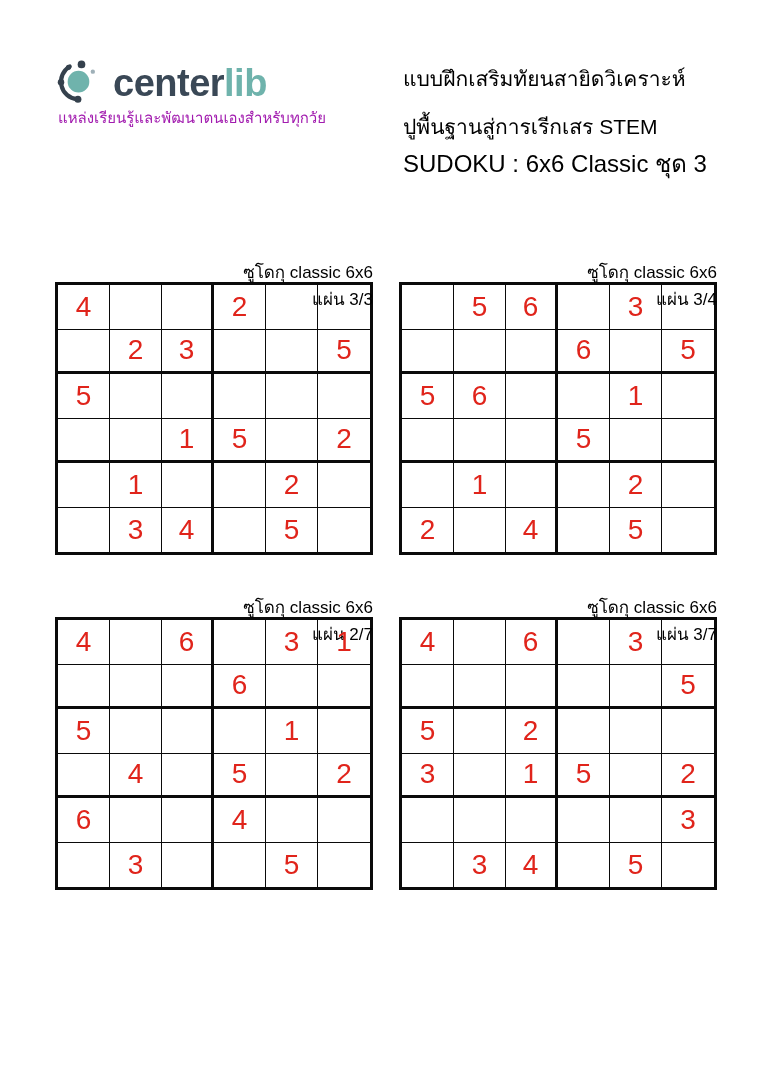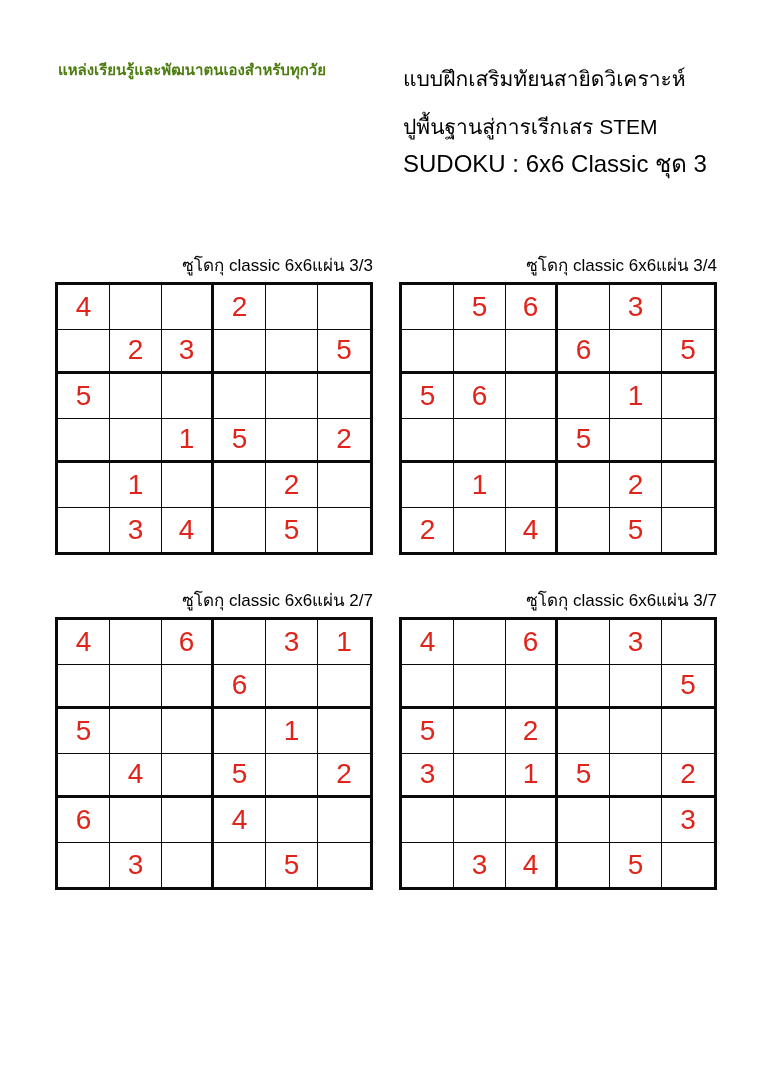--- a/index.html
+++ b/index.html
@@ -7,33 +7,33 @@
     position:relative;width:763px;height:1080px;background:#ffffff;
     font-family:"Liberation Sans","DejaVu Sans",sans-serif;overflow:hidden;
   }
   
   .logo{position:absolute;left:56px;top:52px;width:300px;}
   .logo-row{display:flex;align-items:center;gap:7px;}
   .logo-icon{width:50px;height:56px;flex:0 0 auto;}
   .logo-text{font-size:38px;font-weight:600;letter-spacing:-0.5px;line-height:1;padding-top:6px;}
   .logo-text .brand-a{color:#3a4856;}
   .logo-text .brand-b{color:#6fb3ac;}
-  .tagline{margin-top:8px;margin-left:2px;font-size:15px;font-weight:700;color:#4d7c0f;line-height:1.3;}
+  .tagline{margin-left:2px;font-size:15px;font-weight:400;color:#a21caf;line-height:1.3;}
   
   .header-block{position:absolute;left:403px;top:0;width:345px;color:#000;}
   .h-line{position:absolute;left:0;white-space:nowrap;}
   .h1{top:62px;font-size:21px;}
   .h2{top:110px;font-size:21px;}
   .h3{top:144px;font-size:24px;}
   
   .puzzle{position:absolute;width:318px;}
   #p0{left:55px;top:258px;} #p1{left:399px;top:258px;}
   #p2{left:55px;top:593px;} #p3{left:399px;top:593px;}
-  .phead{display:flex;justify-content:flex-end;align-items:flex-end;
-         font-size:17px;color:#000;height:20px;margin-bottom:4px;}
+  .phead{display:flex;justify-content:space-between;align-items:flex-end;
+         font-size:17px;color:#000;height:20px;margin-bottom:4px;flex-direction:column;}
   .sgrid{
     box-sizing:border-box;width:318px;height:273px;border:3px solid #0a0a0a;
     display:grid;grid-template-columns:repeat(6,1fr);grid-template-rows:repeat(6,1fr);
     background:#fff;
   }
   .cell{
     border-right:1.4px solid #0a0a0a;border-bottom:1.4px solid #0a0a0a;
     display:flex;align-items:center;justify-content:center;
     font-size:28px;color:#e0241b;line-height:1;
   }
@@ -41,20 +41,32 @@
   .cell:nth-child(n+31){border-bottom:none;}
   .cell.vb{border-right-width:3px;}
   .cell.hb{border-bottom-width:3px;}
 </style>
 </head>
 <body>
 
 <div class="page">
 
   <div class="logo">
+    <div class="logo-row">
+      <svg class="logo-icon" viewBox="0 0 60 64" xmlns="http://www.w3.org/2000/svg">
+        <path d="M16.5 15.8 A21 21 0 0 0 25.2 54.9" fill="none" stroke="#35414d" stroke-width="5" stroke-linecap="round"></path>
+        <circle cx="27" cy="34" r="13" fill="#6fb3ac"></circle>
+        <circle cx="30.6" cy="13.3" r="4.6" fill="#35414d"></circle>
+        <circle cx="15" cy="16.8" r="3.1" fill="#35414d"></circle>
+        <circle cx="6" cy="34.7" r="3.9" fill="#35414d"></circle>
+        <circle cx="26.3" cy="55" r="4.2" fill="#35414d"></circle>
+        <circle cx="44.2" cy="22" r="2.6" fill="#9fb0b8"></circle>
+      </svg>
+      <div class="logo-text"><span class="brand-a">center</span><span class="brand-b">lib</span></div>
+    </div>
     <div class="tagline">แหล่งเรียนรู้และพัฒนาตนเองสำหรับทุกวัย</div>
   </div>
 
   <div class="header-block">
     <div class="h-line h1">แบบฝึกเสริมทัยนสายิดวิเคราะห์</div>
     <div class="h-line h2">ปูพื้นฐานสู่การเรีกเสร STEM</div>
     <div class="h-line h3">SUDOKU : 6x6 Classic ชุด 3</div>
   </div>
 
   <section class="puzzle" id="p0">

